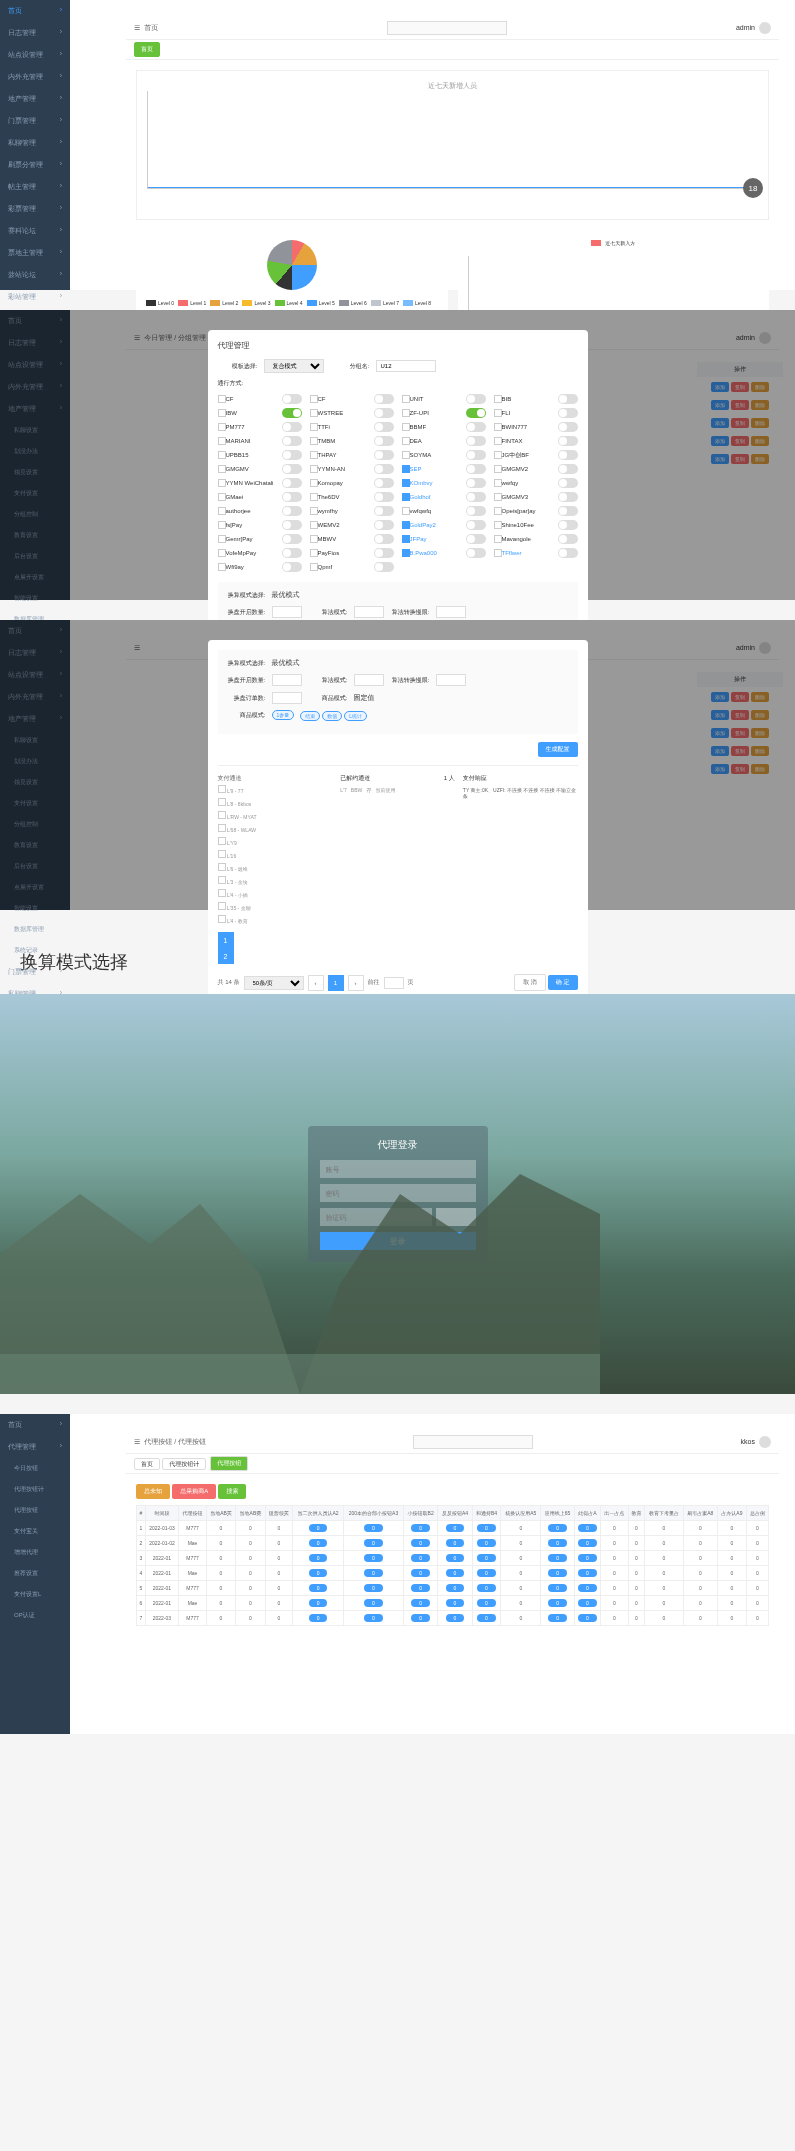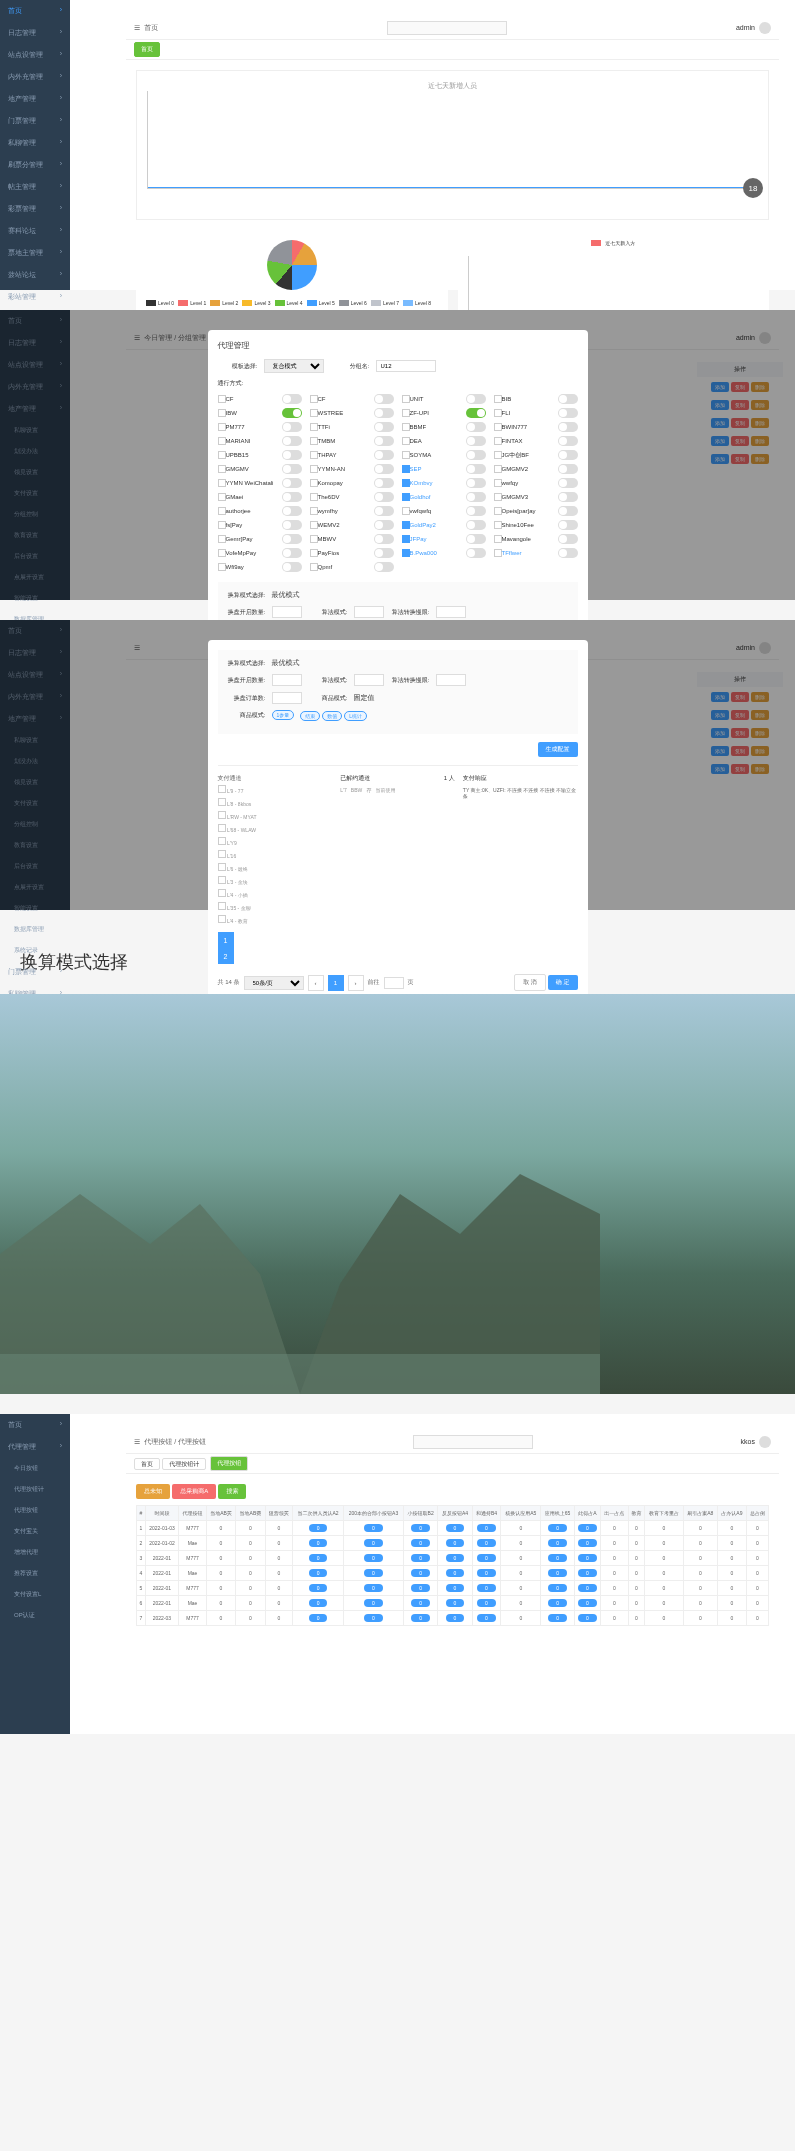--- a/index.html
+++ b/index.html
@@ -806,20 +806,30 @@
 </div>
 
 <div class="section-title">换算模式选择</div>
 
 <div class="panel login-bg">
   <svg class="mountain" viewBox="0 0 600 240" preserveAspectRatio="none">
     <path d="M0,240 L0,100 L80,40 L150,90 L200,50 L260,120 L300,240 Z" fill="#5a7060" opacity="0.7"></path>
     <path d="M600,240 L600,60 L520,20 L460,80 L400,40 L340,130 L300,240 Z" fill="#4a5c4c" opacity="0.8"></path>
     <path d="M0,240 L600,240 L600,200 L0,200 Z" fill="#6a8878" opacity="0.5"></path>
   </svg>
+  <div class="login-box">
+    <div class="login-title">代理登录</div>
+    <input class="login-input" placeholder="账号" style="">
+    <input class="login-input" type="password" placeholder="密码" style="">
+    <div style="display:flex;gap:4px">
+      <input class="login-input" style="flex: 1 1 0%; margin-bottom: 6px;" placeholder="验证码">
+      <div style="width:40px;height:18px;background:rgba(255,255,255,.4)"></div>
+    </div>
+    <button class="login-btn">登录</button>
+  </div>
 </div>
 
 <div class="panel" style="height:320px">
   <div class="sidebar">
       <div id="sb5">
         <div class="sidebar-item">
           <span>首页</span>
           <span>›</span>
         </div>
         <div class="sidebar-item">

